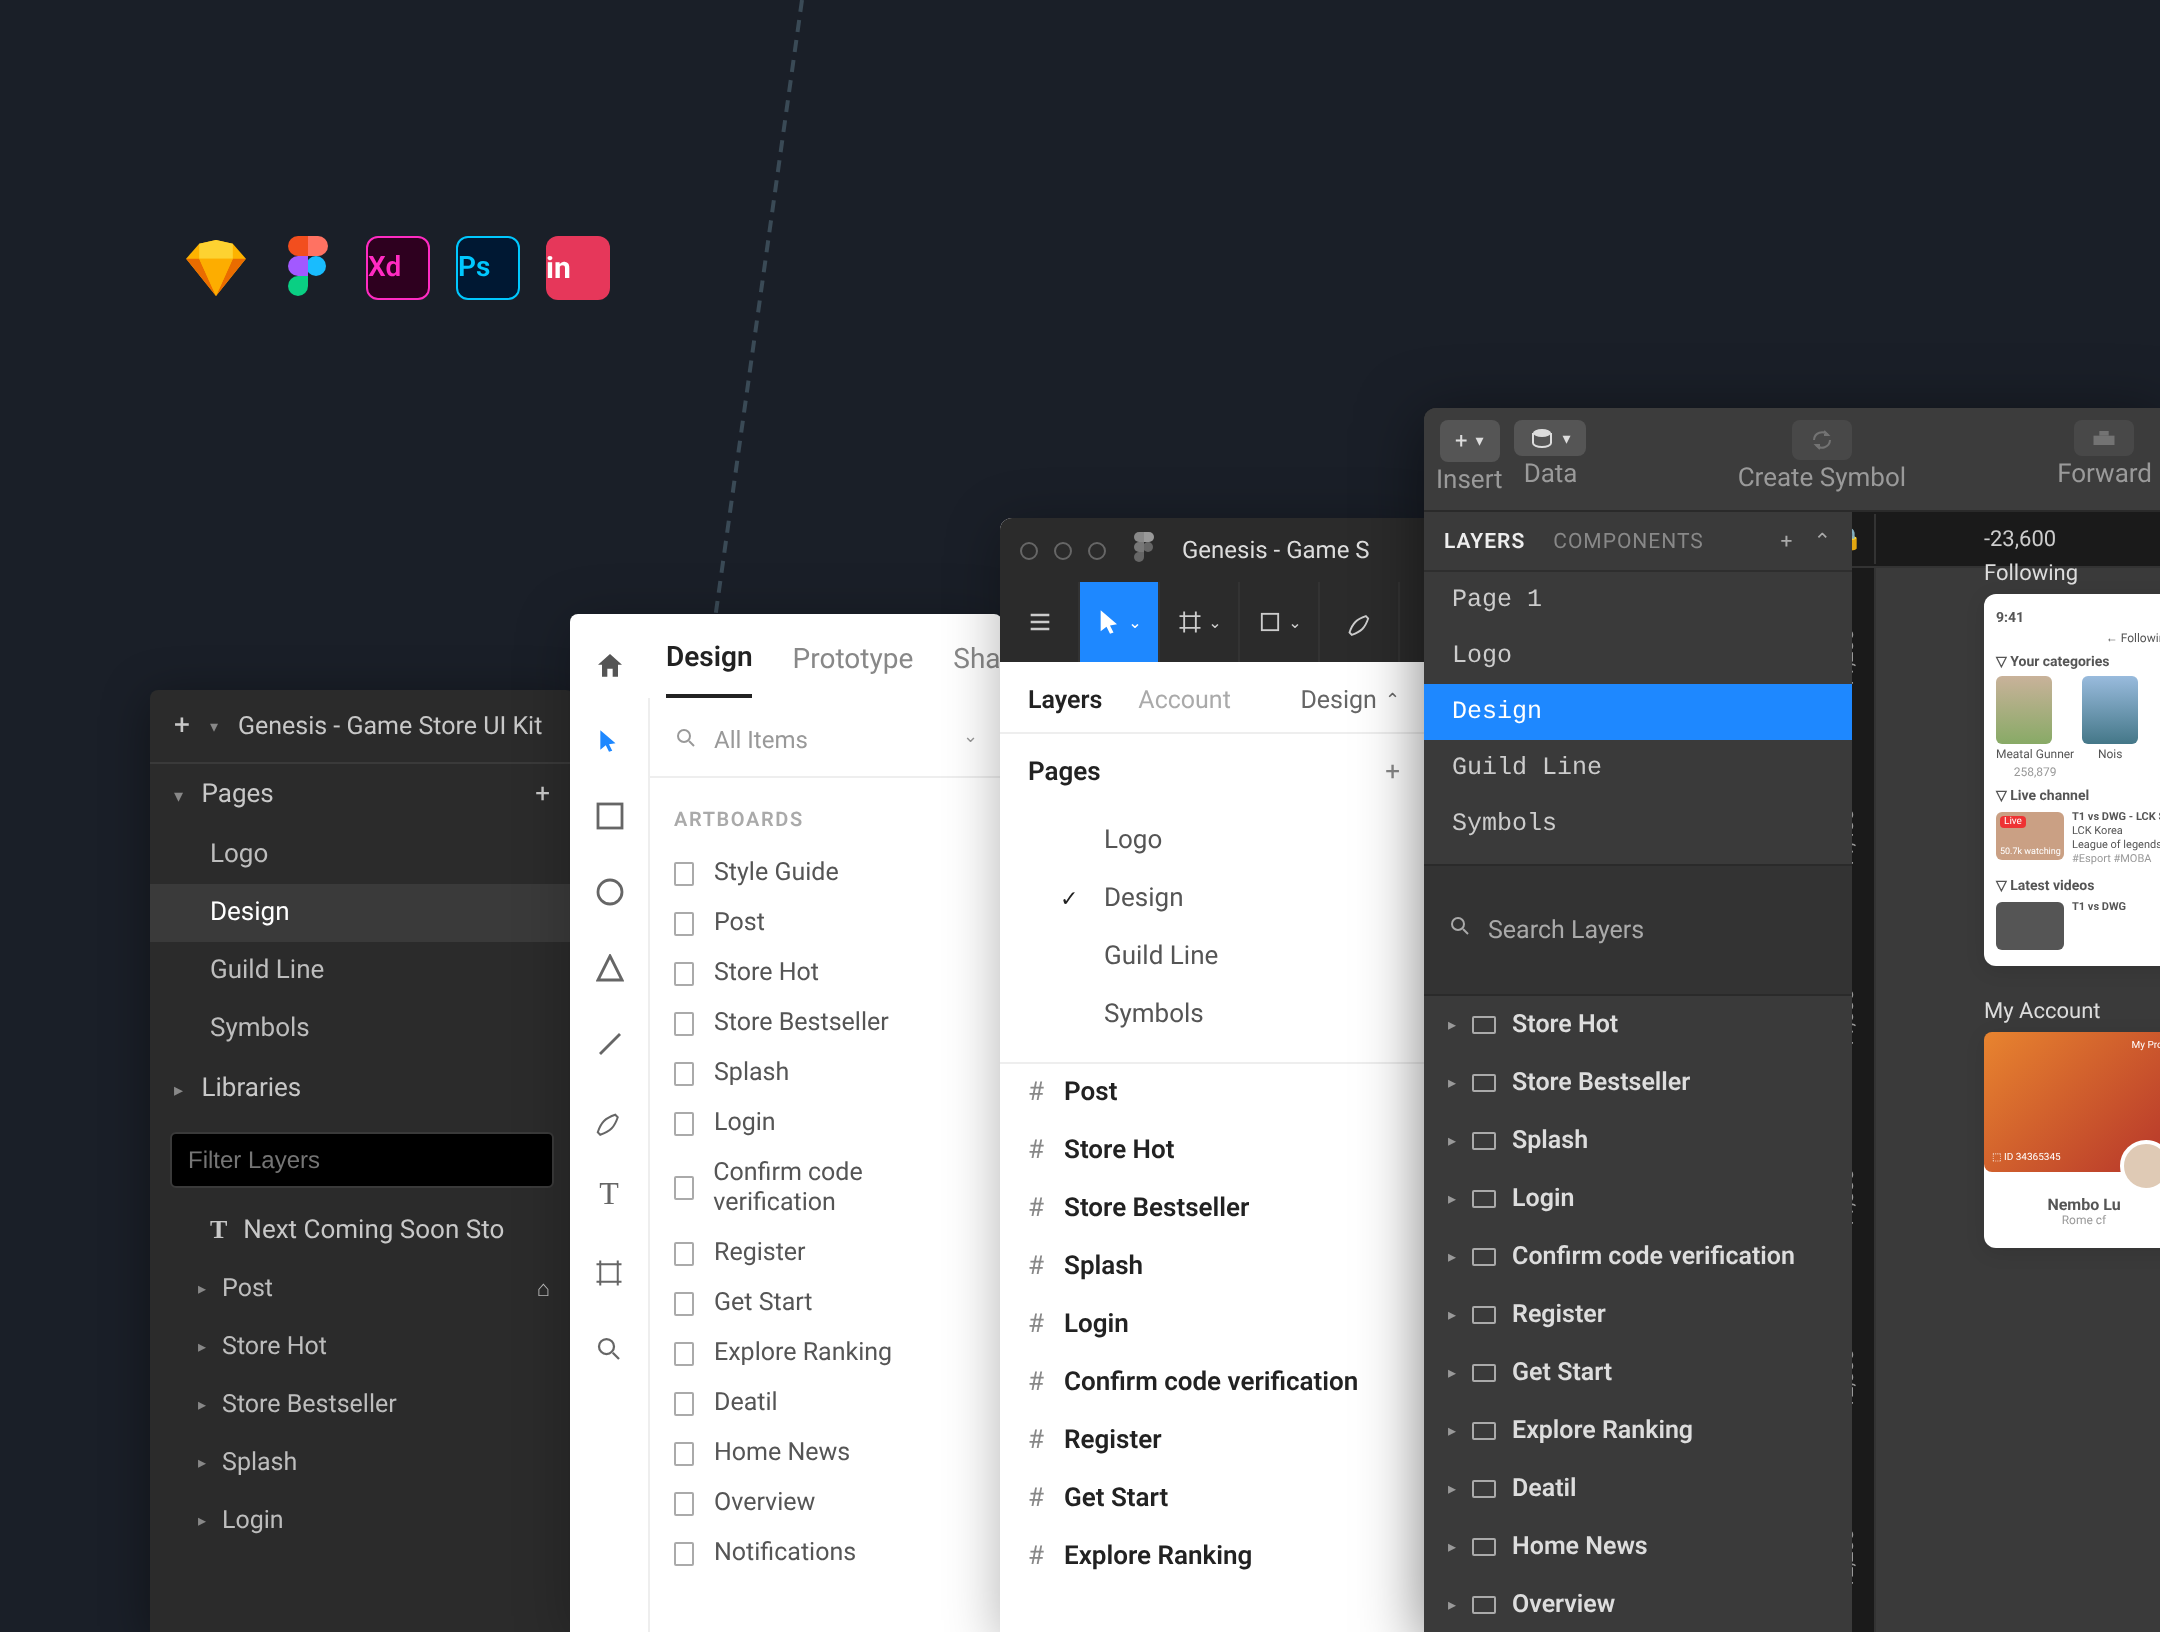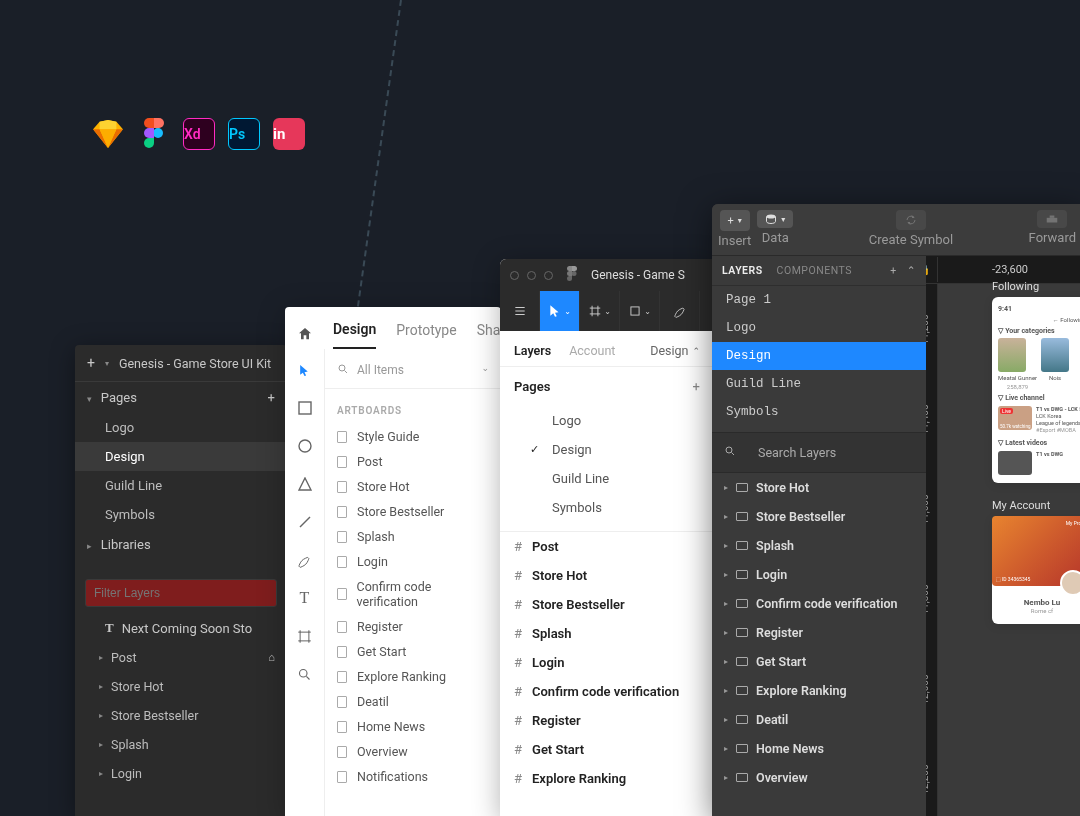--- a/index.html
+++ b/index.html
@@ -21,21 +21,21 @@
   .panelA { position: absolute; top: 345px; left: 75px; width: 212px; height: 472px; background: #2b2b2b; color: #c8c8c8; font-size: 13px; box-shadow: 0 4px 24px rgba(0,0,0,0.4); border-radius: 4px 4px 0 0; overflow: hidden; }
   .panelA-header { display: flex; align-items: center; gap: 10px; padding: 10px 12px; border-bottom: 1px solid #3a3a3a; }
   .panelA-header .plus { color: #c8c8c8; font-size: 14px; }
   .panelA-header .caret { font-size: 8px; color: #888; }
   .panelA-title { font-size: 12.5px; color: #c8c8c8; }
   .panelA-section-head { display: flex; align-items: center; justify-content: space-between; padding: 8px 12px; font-size: 13px; }
   .panelA-section-head .caret2 { font-size: 9px; color: #888; margin-right: 6px; }
   .panelA-row { display: flex; align-items: center; padding: 7px 12px 7px 30px; font-size: 13px; color: #bdbdbd; }
   .panelA-row.selected { background: #3a3a3a; color: #fff; }
   .panelA-filter { margin: 6px 10px; }
-  .panelA-filter input { width: 100%; background: #7f1d1d; border: 1px solid #3a3a3a; border-radius: 3px; padding: 6px 8px; color: #aaa; font-size: 12px; margin-top: 13px; }
+  .panelA-filter input { width: 100%; background: #000000; border: 1px solid #3a3a3a; border-radius: 3px; padding: 6px 8px; color: #aaa; font-size: 12px; }
   .panelA-layer { display: flex; align-items: center; gap: 8px; padding: 7px 12px 7px 24px; font-size: 12.5px; color: #bdbdbd; }
   .panelA-layer .caret3 { font-size: 8px; color: #888; }
   .panelA-art { display: flex; align-items: center; gap: 8px; padding: 7px 14px 7px 30px; }
   .home-ind { margin-left: auto; font-size: 11px; }
 
   
   .panelB { position: absolute; top: 307px; left: 285px; width: 216px; height: 510px; background: #fff; color: #444; box-shadow: 0 4px 28px rgba(0,0,0,0.25); border-radius: 4px 4px 0 0; overflow: hidden; }
   .panelB-tabs { display: flex; align-items: center; gap: 20px; padding: 14px 12px 0 12px; font-size: 14px; color: #888; }
   .panelB-tabs .home-ic { color: #555; }
   .panelB-tab { padding-bottom: 10px; }
@@ -83,21 +83,21 @@
   .panelD-ruler-top .lock { width: 26px; text-align: center; font-size: 11px; color: #888; border-right: 1px solid #333; padding: 6px 0; margin-left: 200px; }
   .panelD-ruler-top .coord { flex: 1; text-align: center; font-size: 11px; color: #ccc; }
   .panelD-ruler-side { position: absolute; top: 80px; left: 200px; width: 26px; height: 540px; background: #1a1a1a; border-right: 1px solid #333; display: flex; flex-direction: column; justify-content: space-around; align-items: center; }
   .panelD-ruler-side span { transform: rotate(-90deg); font-size: 10px; color: #999; }
   .panelD-left { position: absolute; top: 52px; left: 0; width: 214px; height: 564px; background: #3a3a3a; }
   .panelD-tabs { display: flex; align-items: center; padding: 8px 10px; font-size: 10.5px; letter-spacing: 0.5px; color: #888; gap: 14px; border-bottom: 1px solid #2e2e2e; }
   .panelD-tabs .t.active { color: #eee; font-weight: 600; }
   .panelD-tabs .tail { margin-left: auto; display: flex; gap: 10px; color: #aaa; }
   .panelD-page { padding: 7px 14px; font-size: 12.5px; color: #ccc; font-family: Liberation Mono, monospace; }
   .panelD-page.selected { background: #1e88ff; color: #fff; }
-  .panelD-search { display: flex; align-items: center; gap: 22px; padding: 12px 12px; background: #333; border-top: 1px solid #2a2a2a; border-bottom: 1px solid #2a2a2a; color: #aaa; margin-top: 6px; }
+  .panelD-search { display: flex; align-items: center; gap: 8px; padding: 24px 12px; background: #333; border-top: 1px solid #2a2a2a; border-bottom: 1px solid #2a2a2a; color: #aaa; margin-top: 6px; }
   .panelD-layer { display: flex; align-items: center; gap: 8px; padding: 7px 12px; font-size: 12.5px; color: #ddd; }
   .panelD-layer .tri { font-size: 8px; color: #999; }
   .panelD-layer .art-ic { width: 12px; height: 9px; border: 1px solid #aaa; border-radius: 1px; }
   .panelD-layer .lbl { font-weight: 600; }
 
   
   .panelE { position: absolute; top: 280px; left: 992px; width: 100px; height: 540px; color: #555; font-size: 8.5px; }
   .panelE .mock { background: #fff; border-radius: 6px; padding: 8px 6px; margin-bottom: 16px; box-shadow: 0 2px 10px rgba(0,0,0,.1); }
   .panelE .mock-title { color: #ddd; font-size: 11px; margin-bottom: 4px; }
   .panelE .section { font-size: 7px; font-weight: 700; margin: 4px 0 3px; }

